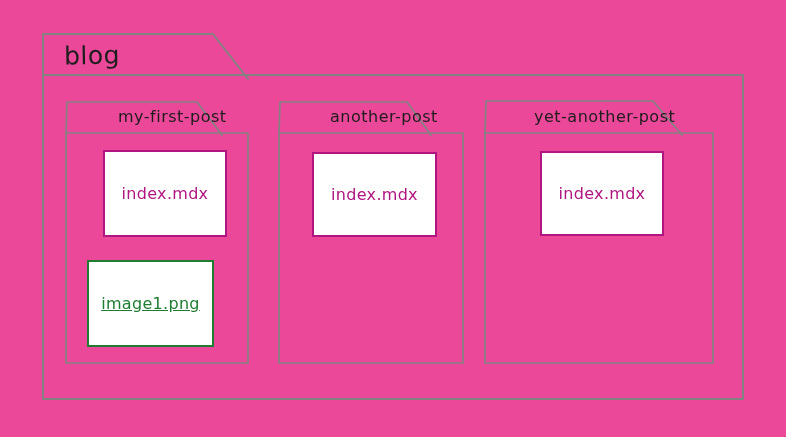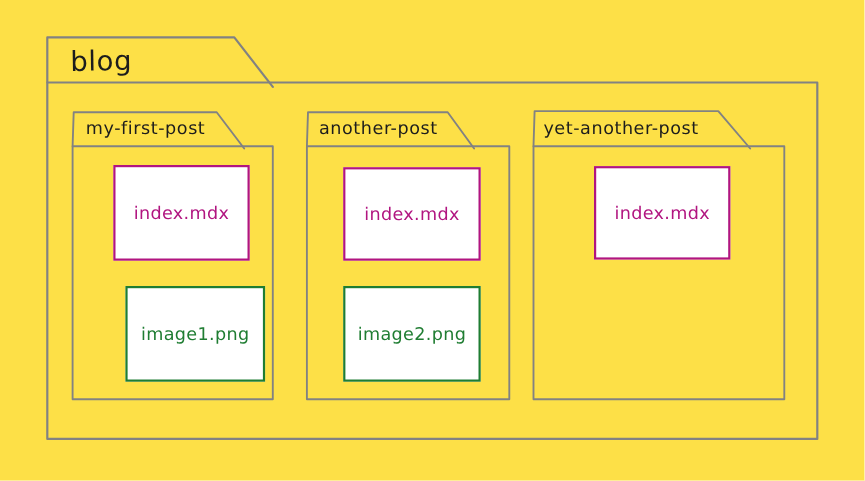--- a/index.html
+++ b/index.html
@@ -5,21 +5,21 @@
   html, body {
     margin: 0;
     padding: 0;
     background: #ffffff;
     font-family: "DejaVu Sans", "Liberation Sans", sans-serif;
   }
   .canvas {
     position: relative;
     width: 786px;
     height: 437px;
-    background: #fde047;
+    background: #ec4899;
     overflow: hidden;
   }
   svg.outlines {
     position: absolute;
     left: 0;
     top: 0;
     width: 786px;
     height: 437px;
   }
   .outline {
@@ -36,21 +36,21 @@
     white-space: nowrap;
     letter-spacing: 0.5px;
     line-height: 1.1;
   }
   .label.root-label {
     left: 64px;
     top: 42px;
     font-size: 25px;
     transform: rotate(-1deg);
   }
-  .label.tab-label { font-size: 16px; top: 108px; }
+  .label.tab-label { font-size: 16px; top: 108px; margin-left: 40px; }
   .label.tab-1 { left: 78px; }
   .label.tab-2 { left: 290px; }
   .label.tab-3 { left: 494px; }
   .file-box {
     position: absolute;
     display: flex;
     align-items: center;
     justify-content: center;
     background: #ffffff;
     font-size: 16px;
@@ -60,21 +60,21 @@
   .file-box.mdx {
     border: 2px solid var(--mdx-file, #b11580);
     color: var(--mdx-file, #b11580);
   }
   .file-box.img {
     border: 2px solid var(--image-file, #1f7d32);
     color: var(--image-file, #1f7d32);
   }
   
   .s1-mdx { left: 103px; top: 150px; width: 120px; height: 83px; }
-  .s1-img { left: 114px; top: 260px; width: 123px; height: 83px; }
+  .s1-img { left: 87px; top: 260px; width: 123px; height: 83px; text-decoration: underline; }
   .s2-mdx { left: 312px; top: 152px; width: 121px; height: 81px; }
   .s2-img { left: 312px; top: 260px; width: 121px; height: 83px; }
   .s3-mdx { left: 540px; top: 151px; width: 120px; height: 81px; }
   .s3-img { left: 540px; top: 258px; width: 120px; height: 86px; }
 </style>
 </head>
 <body>
 
 <div class="canvas">
 
@@ -95,17 +95,16 @@
 
   <div class="label root-label">blog</div>
   <div class="label tab-label tab-1">my-first-post</div>
   <div class="label tab-label tab-3">yet-another-post</div>
   <div class="label tab-label tab-2">another-post</div>
 
   <div class="file-box mdx s1-mdx">index.mdx</div>
   <div class="file-box img s1-img">image1.png</div>
 
   <div class="file-box mdx s2-mdx">index.mdx</div>
-  <div class="file-box img s2-img">image2.png</div>
 
   <div class="file-box mdx s3-mdx">index.mdx</div>
 
 </div>
 
 </body></html>

